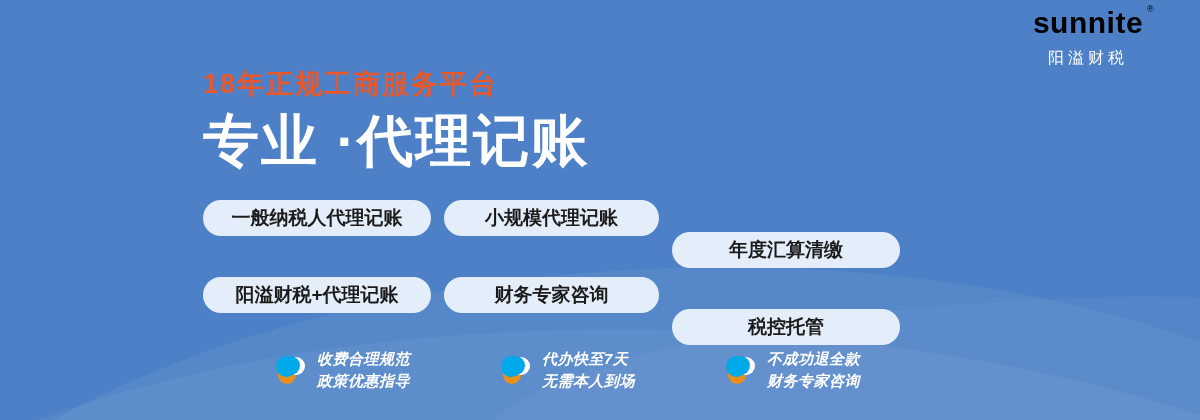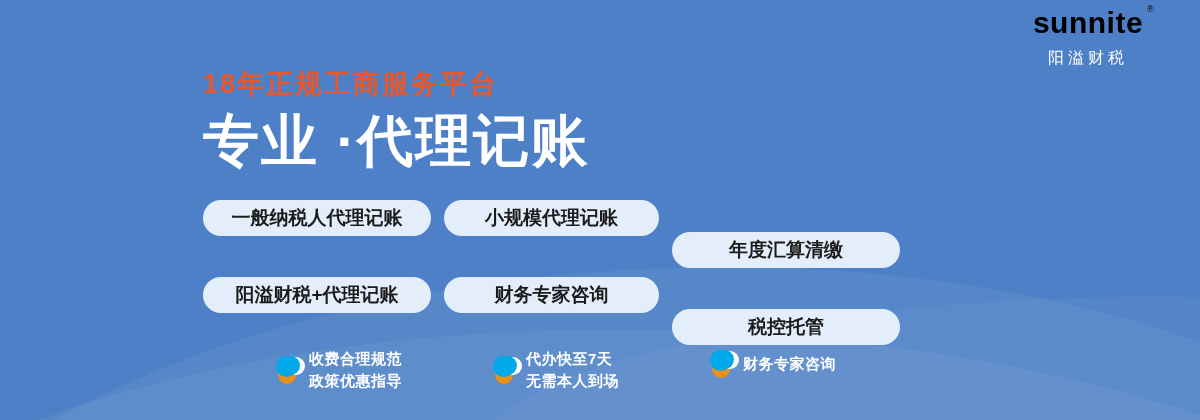--- a/index.html
+++ b/index.html
@@ -149,21 +149,22 @@
     position: absolute;
     left: 275px;
     top: 348px;
     display: flex;
     align-items: flex-start;
     gap: 90px;
   }
   .feature {
     display: flex;
     align-items: center;
-    gap: 4px;
+    gap: 12px;
+    font-style: italic;
   }
   .feature-icon {
     position: relative;
     width: 30px;
     height: 32px;
     flex: 0 0 auto;
   }
   .feature-icon .bulb {
     position: absolute;
     left: 3px;
@@ -273,19 +274,20 @@
     </div>
 
     <div class="feature">
       <div class="feature-icon">
         <div class="bulb"></div>
         <div class="crescent"></div>
         <div class="crescent-cut"></div>
         <div class="dot"></div>
       </div>
       <div class="feature-text">
+        <div>不成功退全款</div>
         <div>财务专家咨询</div>
       </div>
     </div>
 
   </div>
 
 </div>
 
 </body></html>

